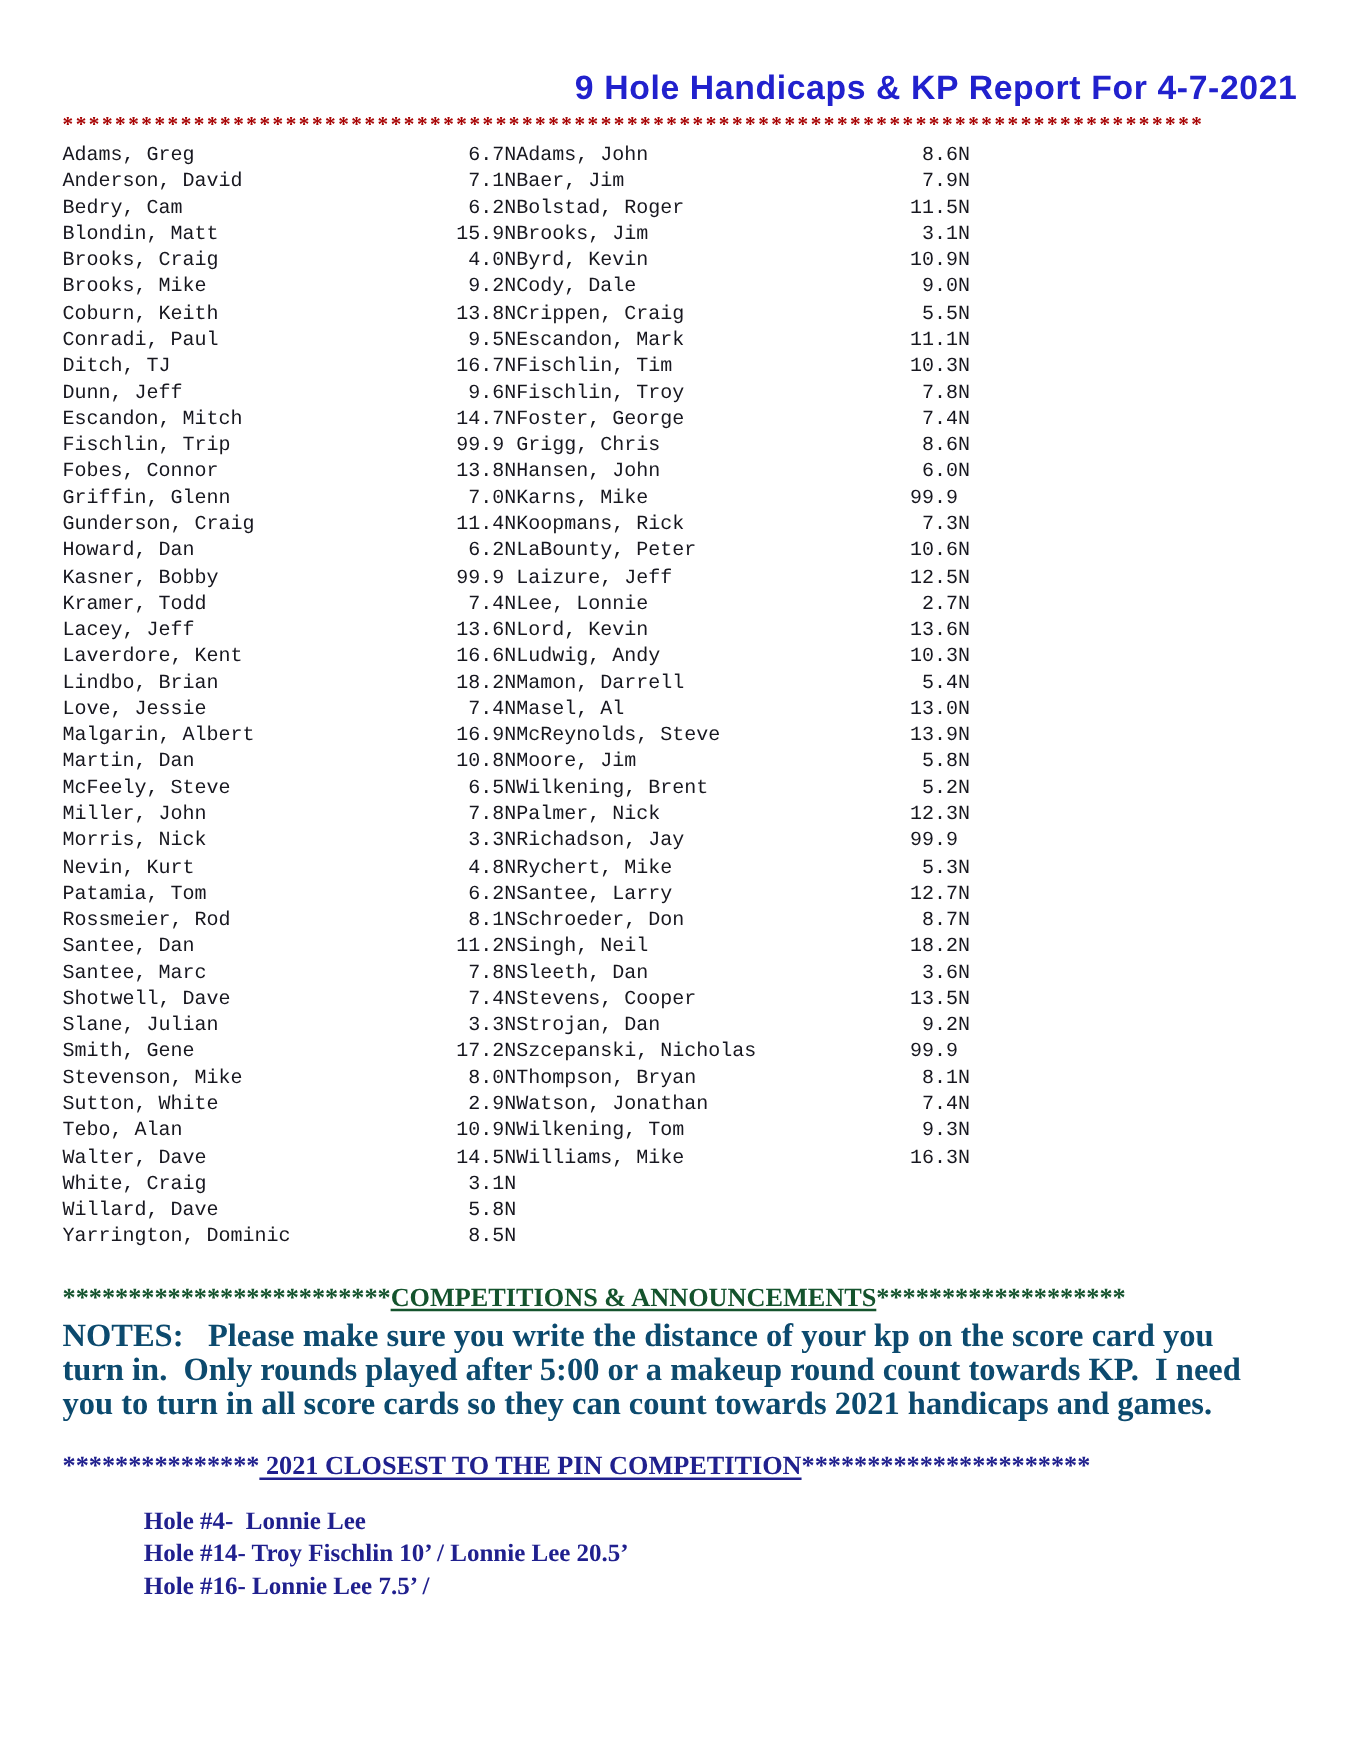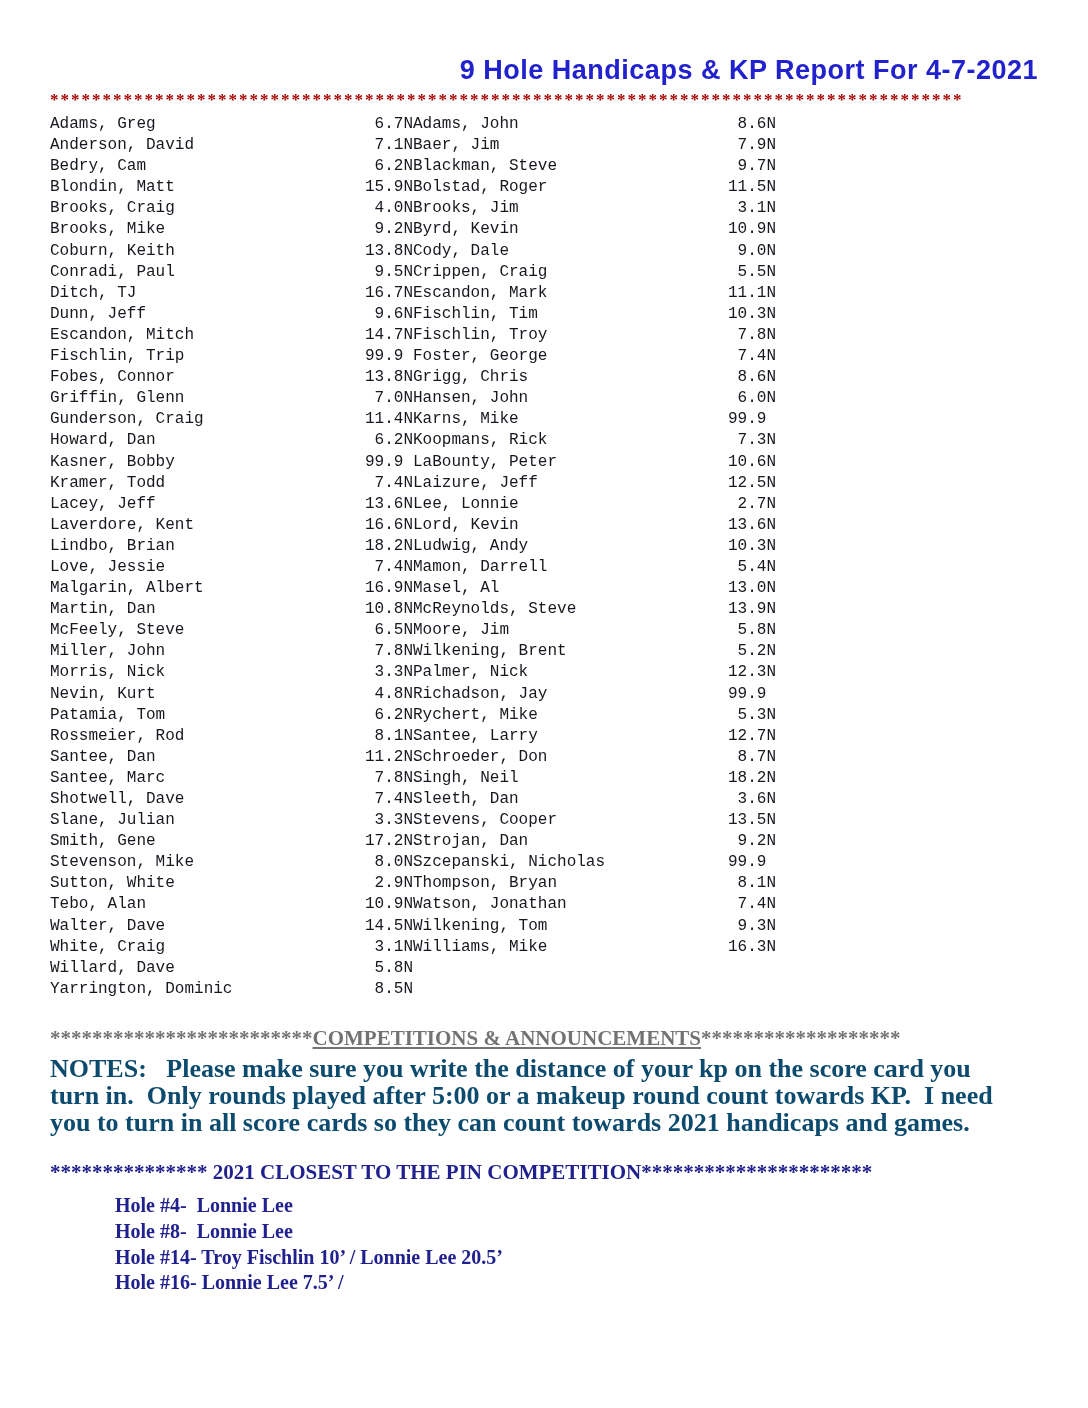--- a/index.html
+++ b/index.html
@@ -49,21 +49,21 @@
     line-height: 21.1px;
     white-space: pre;
   }
   .rname { white-space: pre; }
   .rval  { white-space: pre; width: 5ch; text-align: left; }
 
   .comp-header {
     margin-top: 26px;
     font-weight: bold;
     font-size: 21px;
-    color: #737373;
+    color: #14532d;
     white-space: nowrap;
     line-height: 24px;
   }
   .comp-header .hdr-label {
     text-decoration: underline;
     text-decoration-thickness: 2px;
     text-underline-offset: 2px;
   }
 
   .notes {
@@ -78,26 +78,27 @@
 
   .pin-header {
     margin-top: 23px;
     font-weight: bold;
     font-size: 21px;
     color: #20208e;
     white-space: nowrap;
     line-height: 26px;
   }
   .pin-header .hdr-label {
+    text-decoration: underline;
     text-decoration-thickness: 2px;
     text-underline-offset: 3px;
   }
 
   .holes {
-    margin-top: 8px;
+    margin-top: 20px;
     margin-left: 65px;
     font-weight: bold;
     font-size: 20px;
     color: #20208e;
     line-height: 25.8px;
   }
   .hole-line { white-space: pre; }
 </style>
 </head>
 <body>
@@ -149,21 +150,20 @@
         <div class="roster-row"><span class="rname">Sutton, White</span><span class="rval"> 2.9N</span></div>
         <div class="roster-row"><span class="rname">Tebo, Alan</span><span class="rval">10.9N</span></div>
         <div class="roster-row"><span class="rname">Walter, Dave</span><span class="rval">14.5N</span></div>
         <div class="roster-row"><span class="rname">White, Craig</span><span class="rval"> 3.1N</span></div>
         <div class="roster-row"><span class="rname">Willard, Dave</span><span class="rval"> 5.8N</span></div>
         <div class="roster-row"><span class="rname">Yarrington, Dominic</span><span class="rval"> 8.5N</span></div>
       </div>
     <div class="roster-col">
         <div class="roster-row"><span class="rname">Adams, John</span><span class="rval"> 8.6N</span></div>
         <div class="roster-row"><span class="rname">Baer, Jim</span><span class="rval"> 7.9N</span></div>
-        <div class="roster-row"><span class="rname">Blackman, Steve</span><span class="rval"> 9.7N</span></div>
         <div class="roster-row"><span class="rname">Bolstad, Roger</span><span class="rval">11.5N</span></div>
         <div class="roster-row"><span class="rname">Brooks, Jim</span><span class="rval"> 3.1N</span></div>
         <div class="roster-row"><span class="rname">Byrd, Kevin</span><span class="rval">10.9N</span></div>
         <div class="roster-row"><span class="rname">Cody, Dale</span><span class="rval"> 9.0N</span></div>
         <div class="roster-row"><span class="rname">Crippen, Craig</span><span class="rval"> 5.5N</span></div>
         <div class="roster-row"><span class="rname">Escandon, Mark</span><span class="rval">11.1N</span></div>
         <div class="roster-row"><span class="rname">Fischlin, Tim</span><span class="rval">10.3N</span></div>
         <div class="roster-row"><span class="rname">Fischlin, Troy</span><span class="rval"> 7.8N</span></div>
         <div class="roster-row"><span class="rname">Foster, George</span><span class="rval"> 7.4N</span></div>
         <div class="roster-row"><span class="rname">Grigg, Chris</span><span class="rval"> 8.6N</span></div>
@@ -198,18 +198,17 @@
   </div>
 
   <div class="comp-header"><span>*************************</span><span class="hdr-label">COMPETITIONS &amp; ANNOUNCEMENTS</span><span>*******************</span></div>
 
   <div class="notes"><span>NOTES:</span><span>   Please make sure you write the distance of your kp on the score card you turn in.  Only rounds played after 5:00 or a makeup round count towards KP.  I need you to turn in all score cards so they can count towards 2021 handicaps and games.</span></div>
 
   <div class="pin-header"><span>***************</span><span class="hdr-label"> 2021 CLOSEST TO THE PIN COMPETITION</span><span>**********************</span></div>
 
   <div class="holes">
       <div class="hole-line">Hole #4-  Lonnie Lee</div>
-      <div class="hole-line">Hole #8-  Lonnie Lee</div>
       <div class="hole-line">Hole #14- Troy Fischlin 10’ / Lonnie Lee 20.5’</div>
       <div class="hole-line">Hole #16- Lonnie Lee 7.5’ /</div>
     </div>
 
 </div>
 
 </body></html>

